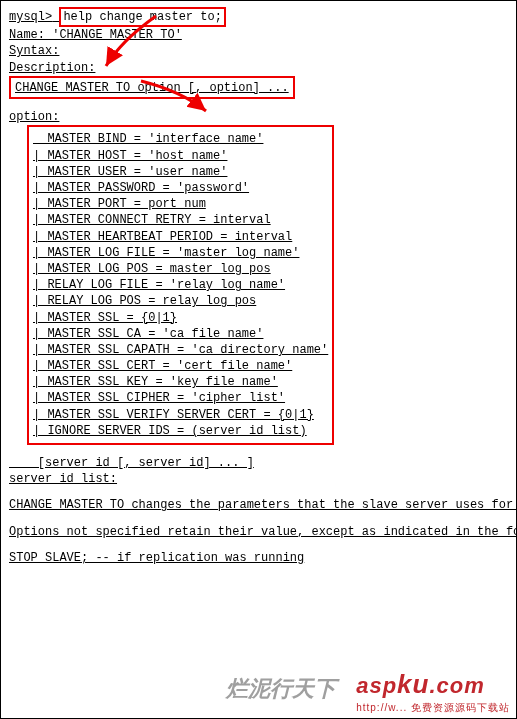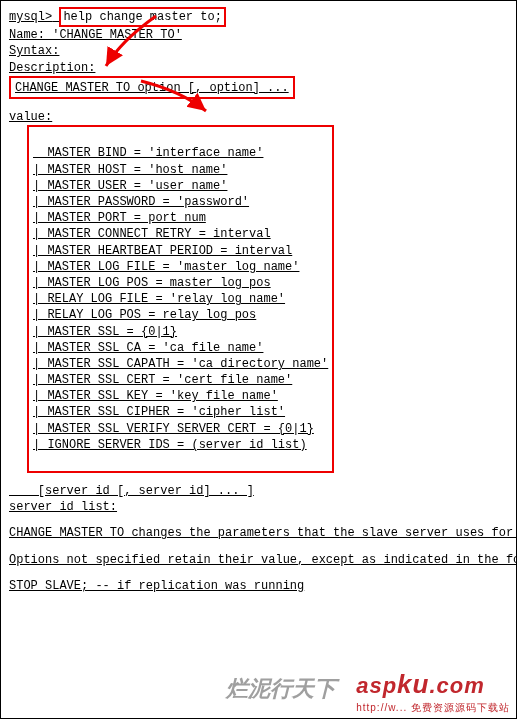--- a/index.html
+++ b/index.html
@@ -28,21 +28,21 @@
     font-size: 12px;
     text-decoration: underline;
   }
   .box-red {
     border: 2px solid #e00;
     display: inline-block;
     padding: 0 2px;
   }
   .box-block {
     border: 2px solid #e00;
-    padding: 18px 4px;
+    padding: 4px 4px;
     margin-left: 18px;
     display: inline-block;
   }
   .blank {
     height: 10px;
   }
   .arrow {
     position: absolute;
     pointer-events: none;
   }
@@ -93,21 +93,21 @@
   <pre class="line"><span>mysql&gt;</span> <span class="box-red"><span>help change master to;</span></span></pre>
 
   <pre class="line">Name: 'CHANGE MASTER TO'</pre>
   <pre class="line">Syntax:</pre>
   <pre class="line">Description:</pre>
 
   <div><span class="box-red" style="padding:1px 4px;"><pre class="line" style="display:inline;">CHANGE MASTER TO option [, option] ...</pre></span></div>
 
   <div class="blank"></div>
 
-  <pre class="line">value:</pre>
+  <pre class="line">option:</pre>
 
   <div class="box-block" id="option-box"><pre class="line">  MASTER_BIND = 'interface_name'</pre><pre class="line">| MASTER_HOST = 'host_name'</pre><pre class="line">| MASTER_USER = 'user_name'</pre><pre class="line">| MASTER_PASSWORD = 'password'</pre><pre class="line">| MASTER_PORT = port_num</pre><pre class="line">| MASTER_CONNECT_RETRY = interval</pre><pre class="line">| MASTER_HEARTBEAT_PERIOD = interval</pre><pre class="line">| MASTER_LOG_FILE = 'master_log_name'</pre><pre class="line">| MASTER_LOG_POS = master_log_pos</pre><pre class="line">| RELAY_LOG_FILE = 'relay_log_name'</pre><pre class="line">| RELAY_LOG_POS = relay_log_pos</pre><pre class="line">| MASTER_SSL = {0|1}</pre><pre class="line">| MASTER_SSL_CA = 'ca_file_name'</pre><pre class="line">| MASTER_SSL_CAPATH = 'ca_directory_name'</pre><pre class="line">| MASTER_SSL_CERT = 'cert_file_name'</pre><pre class="line">| MASTER_SSL_KEY = 'key_file_name'</pre><pre class="line">| MASTER_SSL_CIPHER = 'cipher_list'</pre><pre class="line">| MASTER_SSL_VERIFY_SERVER_CERT = {0|1}</pre><pre class="line">| IGNORE_SERVER_IDS = (server_id_list)</pre></div>
 
   <div class="blank"></div>
 
   <pre class="line">    [server_id [, server_id] ... ]</pre>
   <pre class="line">server_id_list:</pre>
 
   <div class="blank"></div>
 

